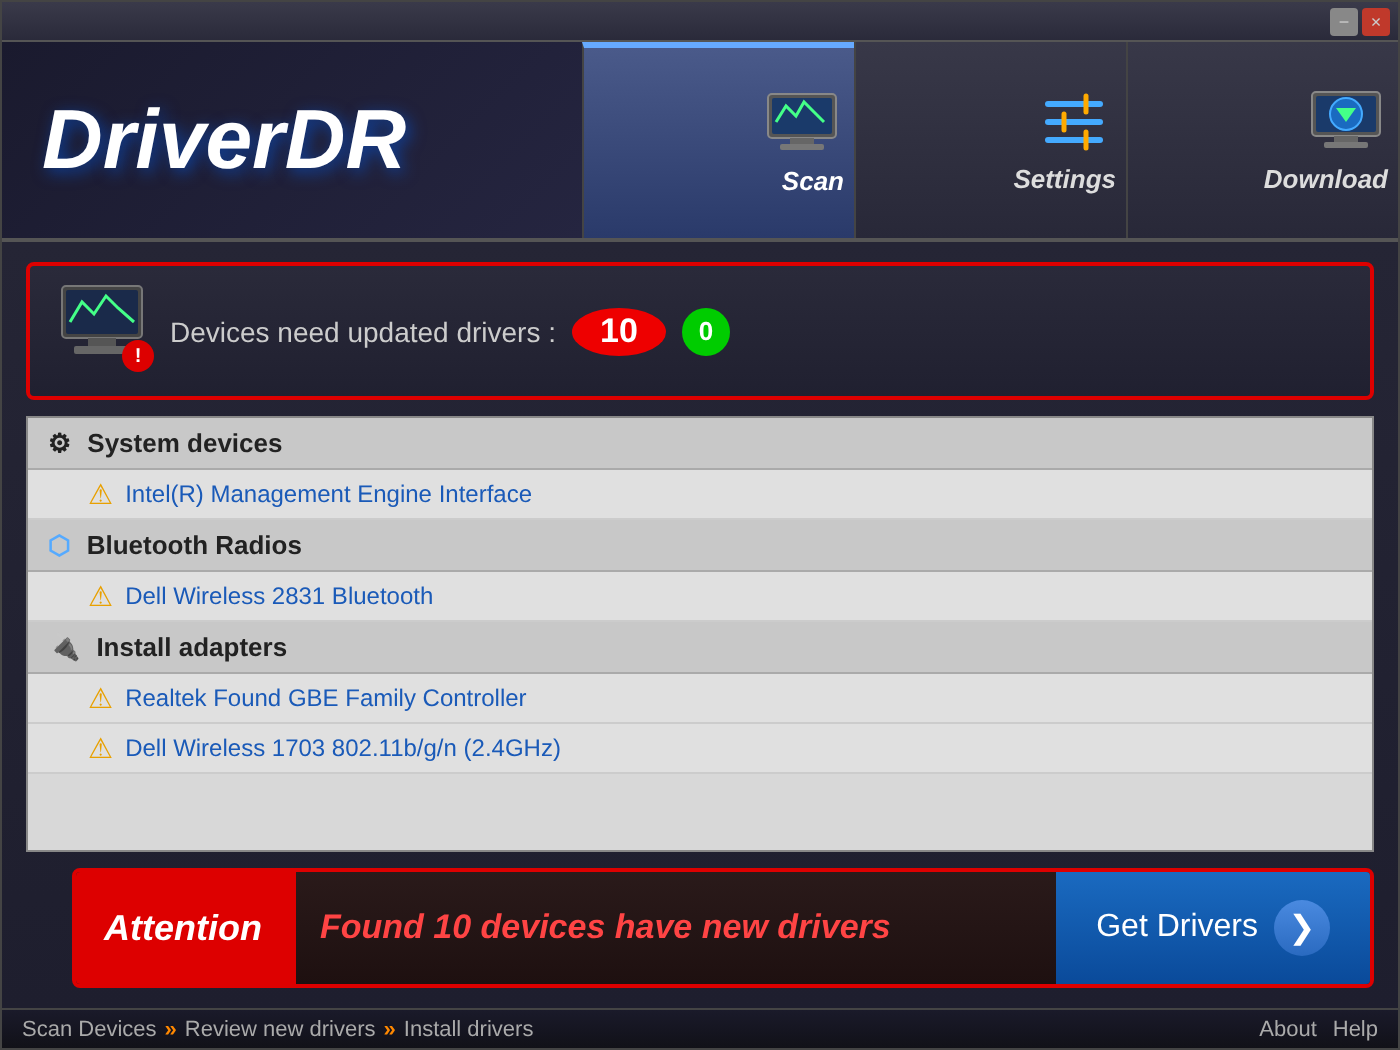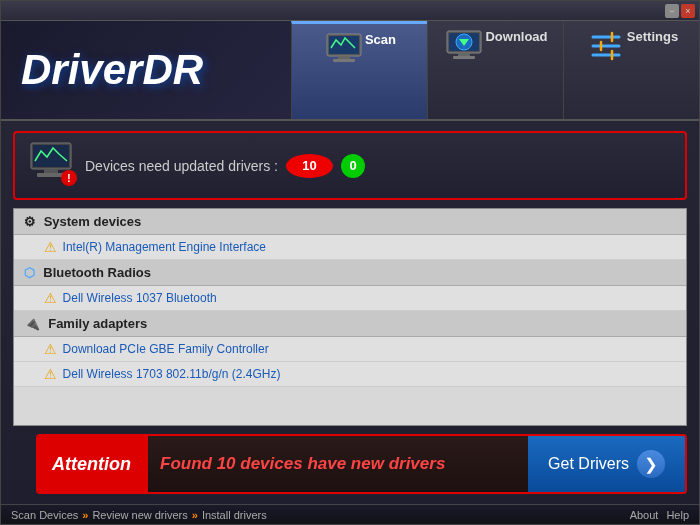--- a/index.html
+++ b/index.html
@@ -79,29 +79,30 @@
 
     
     .nav-tabs {
       display: flex;
       align-items: stretch;
       flex: 1;
     }
     .nav-tab {
       flex: 1;
       display: flex;
-      flex-direction: row;
-      align-items: flex-start;
+      flex-direction: column;
+      align-items: flex-end;
       justify-content: center;
       cursor: pointer;
       border-left: 1px solid #444;
       background: linear-gradient(180deg, #383848 0%, #282838 100%);
       transition: background 0.2s;
       position: relative;
       padding: 8px 5px;
+      font-style: italic;
     }
     .nav-tab.active {
       background: linear-gradient(180deg, #4a5a8a 0%, #2a3a6a 100%);
       border-top: 3px solid #6af;
     }
     .nav-tab-icon {
       font-size: 32px;
       margin-bottom: 4px;
       display: flex;
       align-items: center;
@@ -151,21 +152,21 @@
     }
     .badge-red {
       background: #e00;
       color: #fff;
       border-radius: 50%;
       width: 47px;
       height: 24px;
       display: flex;
       align-items: center;
       justify-content: center;
-      font-size: 13px;
+      font-size: 17px;
       font-weight: bold;
     }
     .badge-green {
       background: #0c0;
       color: #fff;
       border-radius: 50%;
       width: 24px;
       height: 24px;
       display: flex;
       align-items: center;
@@ -342,49 +343,49 @@
         <div class="nav-tab-icon">
           <svg width="42" height="34" viewBox="0 0 42 34">
             <rect x="4" y="2" width="34" height="22" rx="2" fill="#555" stroke="#888" stroke-width="1"></rect>
             <rect x="6" y="4" width="30" height="18" rx="1" fill="#1a3a6a"></rect>
             <polyline points="8,16 13,8 18,13 22,6 27,11 32,16" fill="none" stroke="#4f8" stroke-width="1.5"></polyline>
             <rect x="15" y="24" width="12" height="3" fill="#666"></rect>
             <rect x="10" y="27" width="22" height="3" rx="1" fill="#777"></rect>
           </svg>
         </div>
         <div class="nav-tab-label">Scan</div>
+      </div>
+
+      <div class="nav-tab">
+        <div class="nav-tab-icon">
+          <svg width="42" height="34" viewBox="0 0 42 34">
+            <line x1="8" y1="8" x2="34" y2="8" stroke="#4af" stroke-width="3" stroke-linecap="round"></line>
+            <line x1="8" y1="17" x2="34" y2="17" stroke="#4af" stroke-width="3" stroke-linecap="round"></line>
+            <line x1="8" y1="26" x2="34" y2="26" stroke="#4af" stroke-width="3" stroke-linecap="round"></line>
+            <line x1="27" y1="4" x2="27" y2="12" stroke="#fa0" stroke-width="2.5" stroke-linecap="round"></line>
+            <line x1="16" y1="13" x2="16" y2="21" stroke="#fa0" stroke-width="2.5" stroke-linecap="round"></line>
+            <line x1="27" y1="22" x2="27" y2="30" stroke="#fa0" stroke-width="2.5" stroke-linecap="round"></line>
+          </svg>
+        </div>
+        <div class="nav-tab-label">Settings</div>
       </div>
 
       <div class="nav-tab">
         <div class="nav-tab-icon">
           <svg width="42" height="34" viewBox="0 0 42 34">
             <rect x="4" y="2" width="34" height="22" rx="2" fill="#555" stroke="#888" stroke-width="1"></rect>
             <rect x="6" y="4" width="30" height="18" rx="1" fill="#1a3a6a"></rect>
             <circle cx="21" cy="13" r="8" fill="#1a6ac0" stroke="#4af" stroke-width="1"></circle>
             <polygon points="21,17 16,10 26,10" fill="#4f8"></polygon>
             <rect x="15" y="24" width="12" height="3" fill="#666"></rect>
             <rect x="10" y="27" width="22" height="3" rx="1" fill="#777"></rect>
           </svg>
         </div>
         <div class="nav-tab-label">Download</div>
       </div>
-
-      <div class="nav-tab">
-        <div class="nav-tab-icon">
-          <svg width="42" height="34" viewBox="0 0 42 34">
-            <line x1="8" y1="8" x2="34" y2="8" stroke="#4af" stroke-width="3" stroke-linecap="round"></line>
-            <line x1="8" y1="17" x2="34" y2="17" stroke="#4af" stroke-width="3" stroke-linecap="round"></line>
-            <line x1="8" y1="26" x2="34" y2="26" stroke="#4af" stroke-width="3" stroke-linecap="round"></line>
-            <line x1="27" y1="4" x2="27" y2="12" stroke="#fa0" stroke-width="2.5" stroke-linecap="round"></line>
-            <line x1="16" y1="13" x2="16" y2="21" stroke="#fa0" stroke-width="2.5" stroke-linecap="round"></line>
-            <line x1="27" y1="22" x2="27" y2="30" stroke="#fa0" stroke-width="2.5" stroke-linecap="round"></line>
-          </svg>
-        </div>
-        <div class="nav-tab-label">Settings</div>
-      </div>
     </div>
   </div>
 
   <div class="content">
 
     <div class="status-bar">
       <div class="status-icon" style="position:relative;display:inline-block;">
         <svg width="48" height="40" viewBox="0 0 48 40">
           <rect x="4" y="2" width="40" height="26" rx="2" fill="#444" stroke="#777" stroke-width="1"></rect>
           <rect x="6" y="4" width="36" height="22" rx="1" fill="#1a2a4a"></rect>
@@ -412,30 +413,30 @@
           <span class="warning-icon">⚠</span>
           <span>Intel(R) Management Engine Interface</span>
         </div>
 
         <div class="device-category">
           <span style="color:#5af;">⬡</span>
           <span>Bluetooth Radios</span>
         </div>
         <div class="device-item">
           <span class="warning-icon">⚠</span>
-          <span>Dell Wireless 1037 Bluetooth</span>
+          <span>Dell Wireless 2831 Bluetooth</span>
         </div>
 
         <div class="device-category">
           <span>🔌</span>
-          <span>Family adapters</span>
+          <span>Install adapters</span>
         </div>
         <div class="device-item">
           <span class="warning-icon">⚠</span>
-          <span>Download PCIe GBE Family Controller</span>
+          <span>Realtek Found GBE Family Controller</span>
         </div>
         <div class="device-item">
           <span class="warning-icon">⚠</span>
           <span>Dell Wireless 1703 802.11b/g/n (2.4GHz)</span>
         </div>
       </div>
     </div>
 
     <div class="attention-bar">
       <div class="attention-label">Attention</div>

